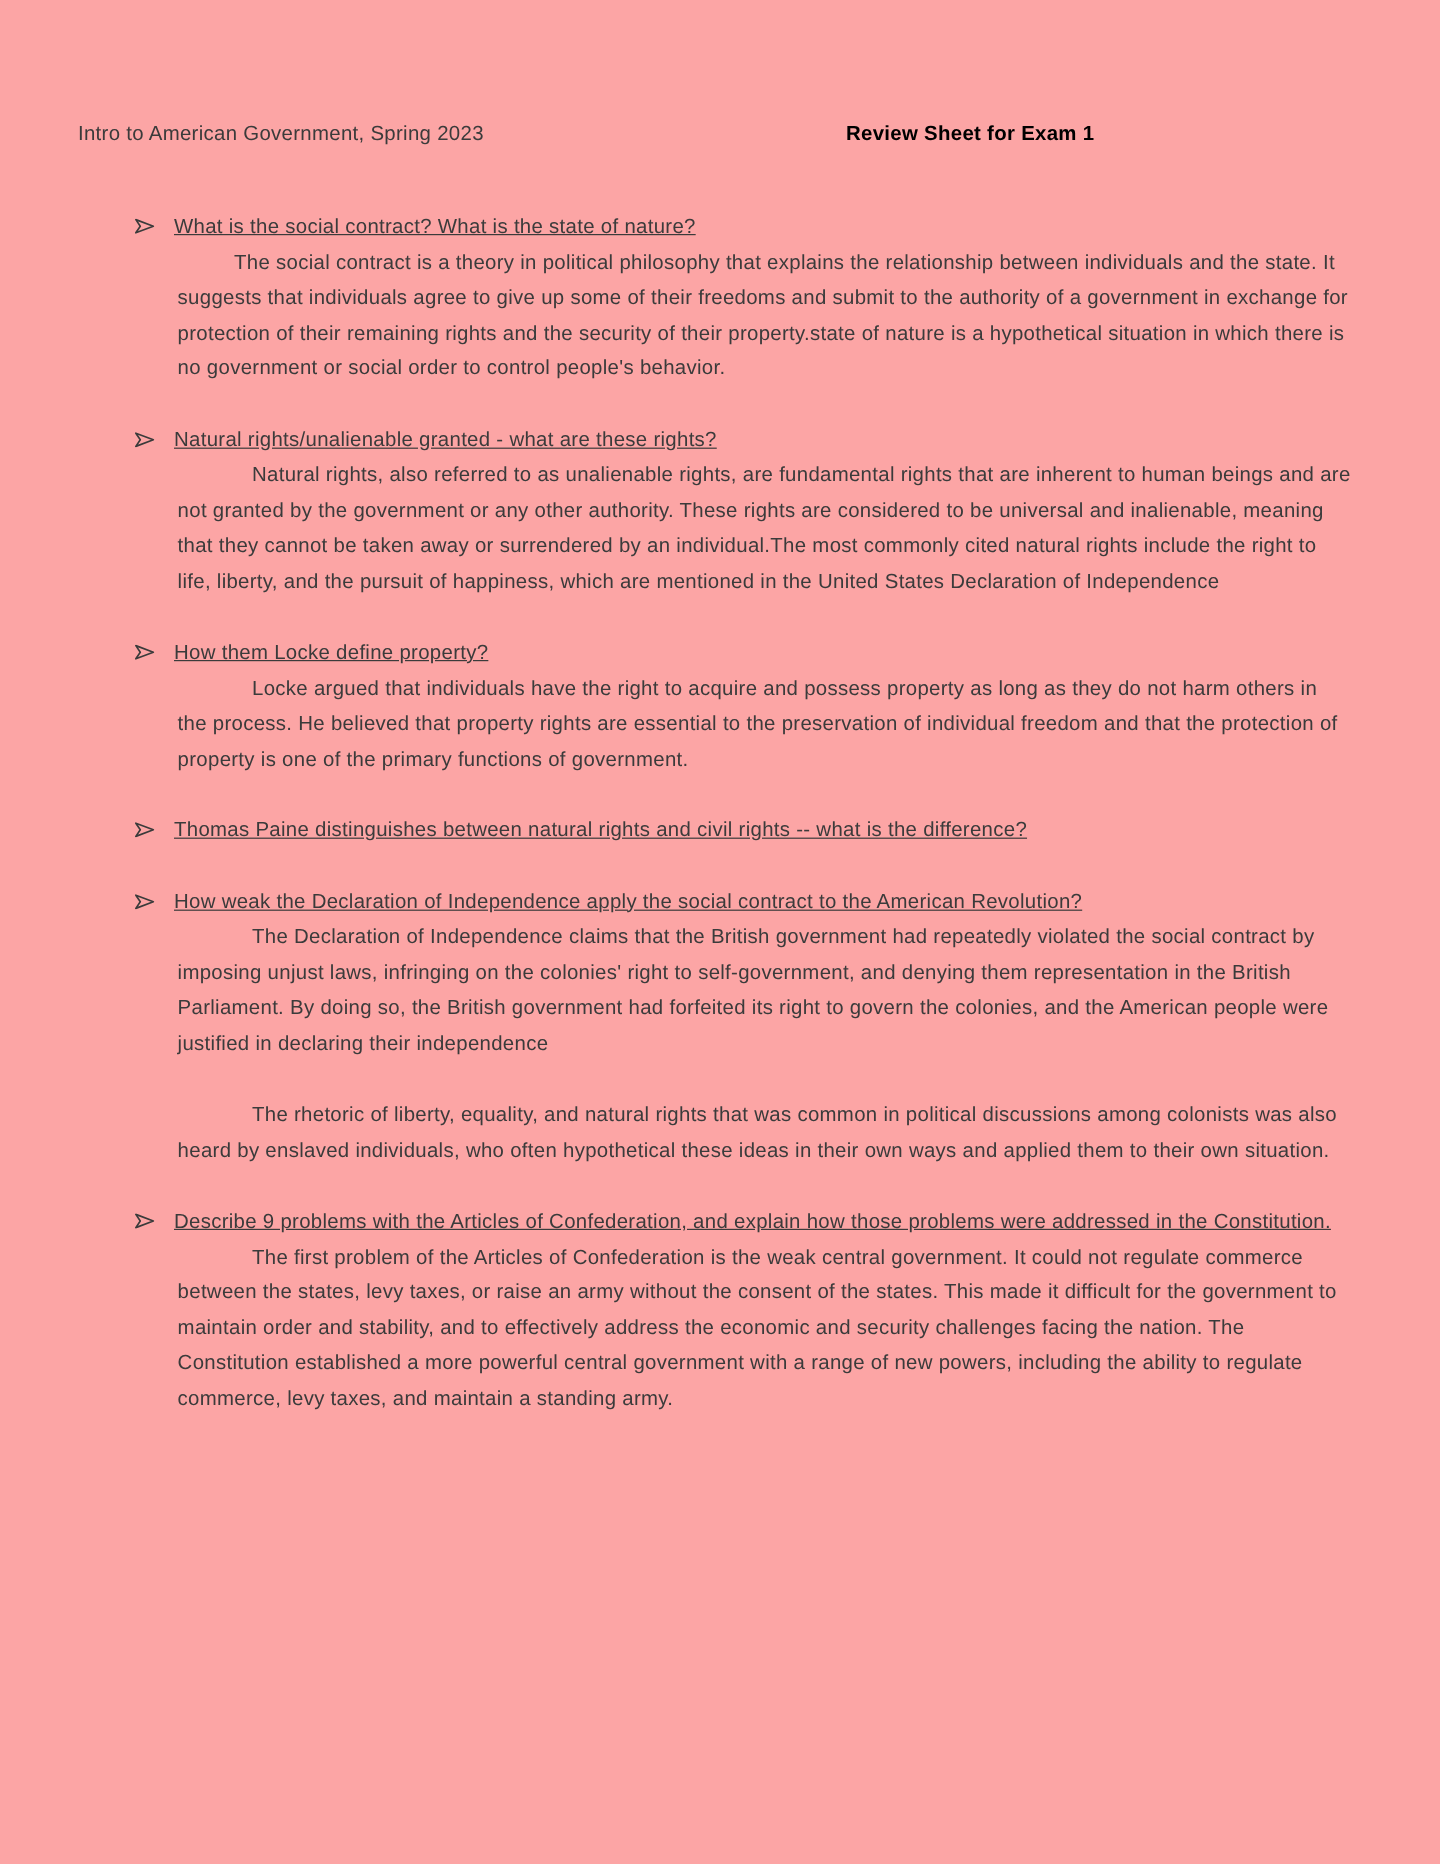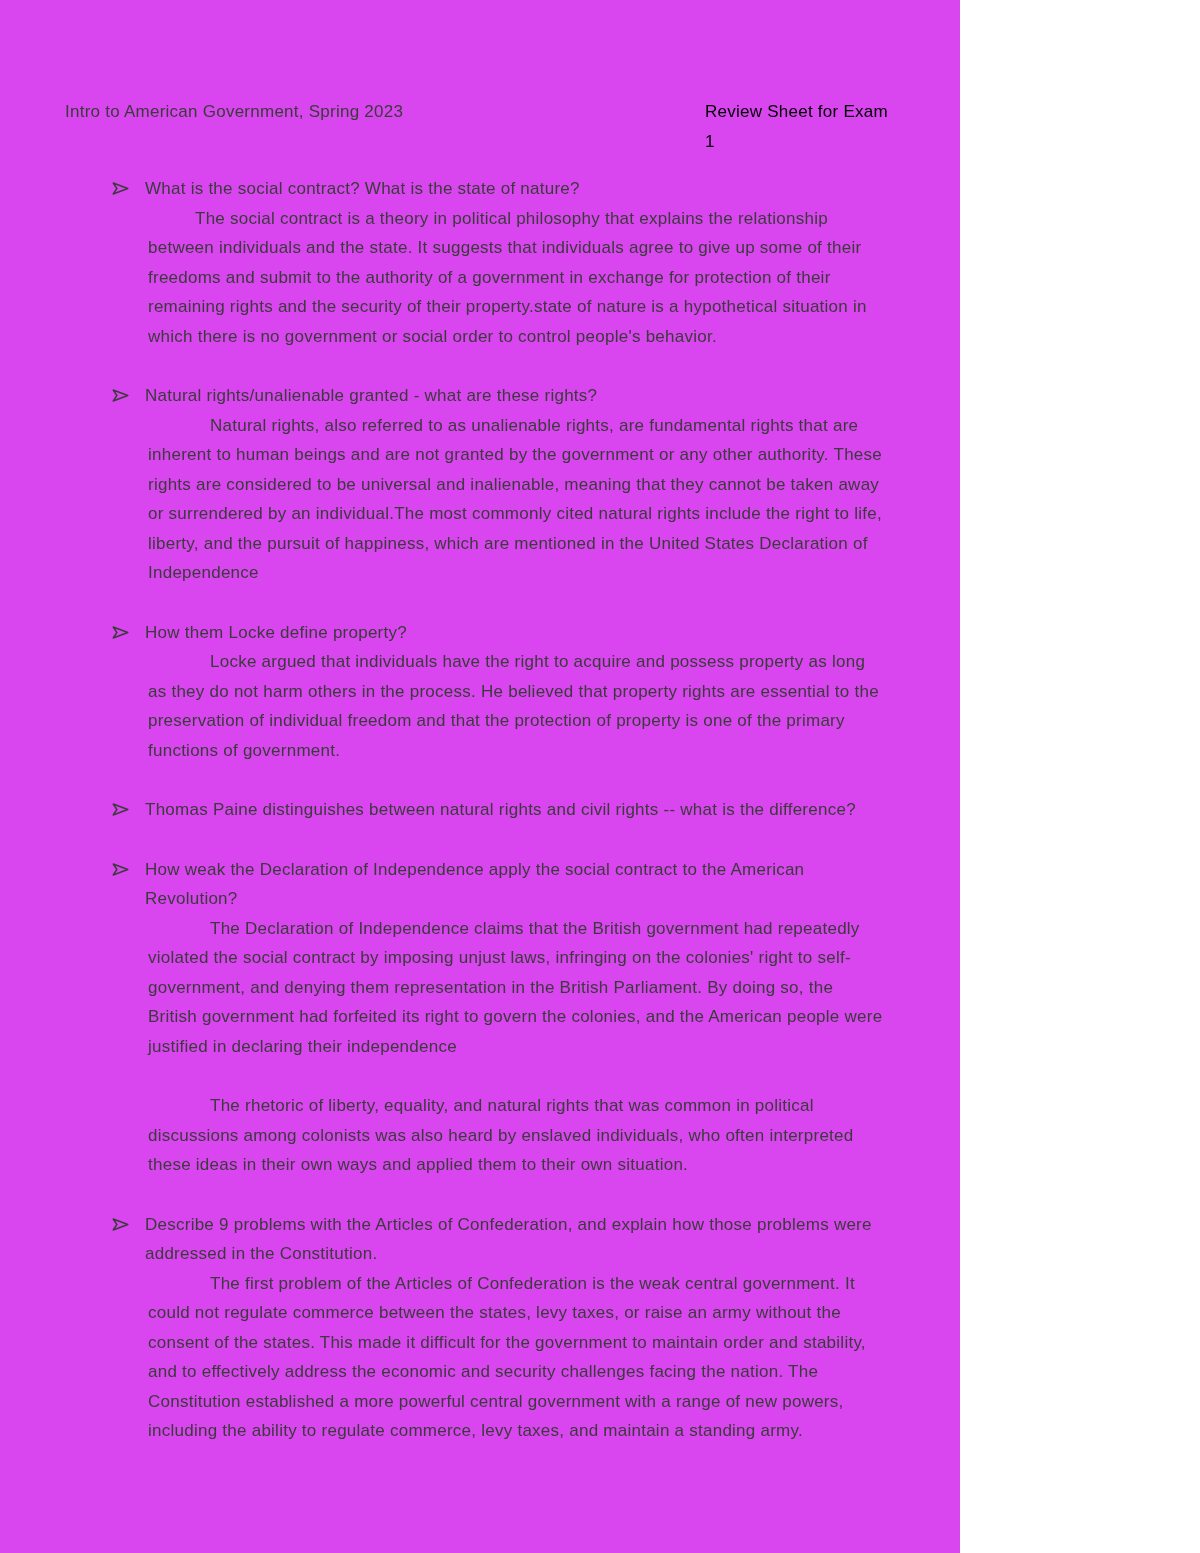--- a/index.html
+++ b/index.html
@@ -2,43 +2,43 @@
 <html><head>
 <meta charset="utf-8">
 <style>
   html, body {
     margin: 0;
     padding: 0;
     background: #ffffff;
   }
   .page {
     position: relative;
-    width: 960px;
+    width: 1200px;
     height: 1553px;
-    background: #d946ef;
+    background: #fca5a5;
     overflow: hidden;
     font-family: "Liberation Sans", "DejaVu Sans", sans-serif;
     font-size: 17px;
     line-height: 29.5px;
     letter-spacing: 0.25px;
     color: #3b3b3b;
   }
   .doc-header {
     position: relative;
     margin: 97px 62px 0 65px;
     height: 30px;
   }
   .course-label {
     display: inline-block;
   }
   .sheet-title {
     position: absolute;
     left: 640px;
     top: 0;
-    font-weight: normal;
+    font-weight: bold;
     color: #000000;
   }
   .qa-list {
     margin: 0;
   }
   .qa {
     margin: 30px 62px 0 112px;
   }
   .qa:first-child {
     margin-top: 47px;
@@ -51,20 +51,21 @@
     flex: 0 0 33px;
     width: 33px;
     padding-top: 8px;
     box-sizing: border-box;
   }
   .bullet svg {
     display: block;
   }
   .q-text {
     flex: 1;
+    text-decoration: underline;
   }
   .answer {
     margin: 0 12px 0 36px;
     text-indent: 62px;
   }
   .answer.indent-sm {
     text-indent: 47px;
   }
 </style>
 </head>
@@ -131,21 +132,21 @@
         <svg width="17" height="13" viewBox="0 0 17 13" aria-hidden="true">
           <polygon points="1.2,1 15.8,6.5 1.2,12 4.9,6.5" fill="none" stroke="#3b3b3b" stroke-width="1.4" stroke-linejoin="round"></polygon>
         </svg>
       </span>
       <span class="q-text">How weak the Declaration of Independence apply the social contract to the American Revolution?</span>
     </div>
     <p class="answer">The Declaration of Independence claims that the British government had repeatedly violated the social contract by imposing unjust laws, infringing on the colonies' right to self-government, and denying them representation in the British Parliament. By doing so, the British government had forfeited its right to govern the colonies, and the American people were justified in declaring their independence</p>
   </div>
 
   <div class="qa">
-    <p class="answer">The rhetoric of liberty, equality, and natural rights that was common in political discussions among colonists was also heard by enslaved individuals, who often interpreted these ideas in their own ways and applied them to their own situation.</p>
+    <p class="answer">The rhetoric of liberty, equality, and natural rights that was common in political discussions among colonists was also heard by enslaved individuals, who often hypothetical these ideas in their own ways and applied them to their own situation.</p>
   </div>
 
   <div class="qa">
     <div class="q-line">
       <span class="bullet">
         <svg width="17" height="13" viewBox="0 0 17 13" aria-hidden="true">
           <polygon points="1.2,1 15.8,6.5 1.2,12 4.9,6.5" fill="none" stroke="#3b3b3b" stroke-width="1.4" stroke-linejoin="round"></polygon>
         </svg>
       </span>
       <span class="q-text">Describe 9 problems with the Articles of Confederation, and explain how those problems were addressed in the Constitution.</span>

